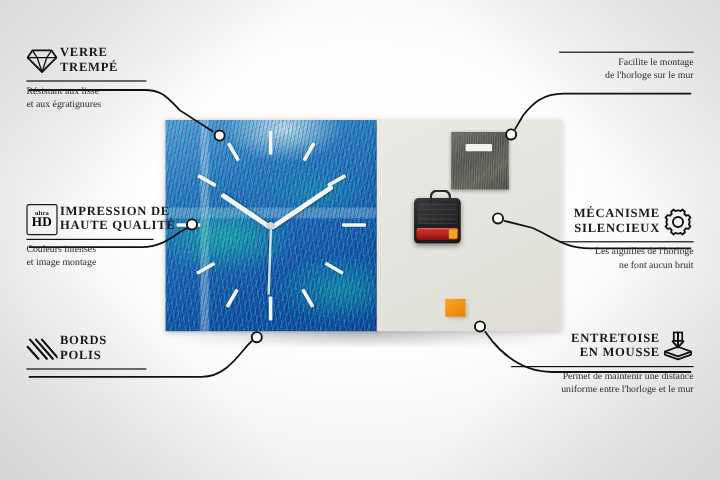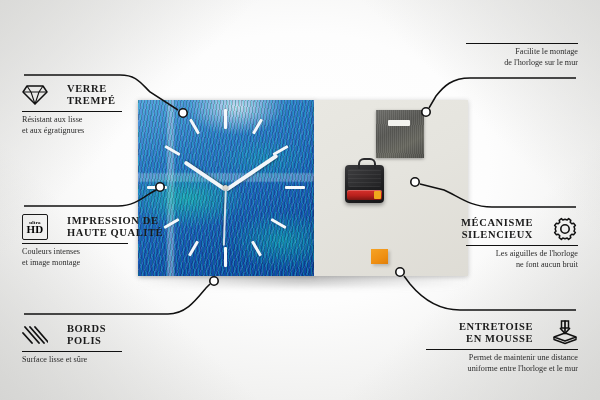--- a/index.html
+++ b/index.html
@@ -85,21 +85,21 @@
       box-shadow:inset 0 1px 0 rgba(255,255,255,.25);}
   .battery:after{content:"";position:absolute;right:1px;top:1px;width:7px;height:8px;background:#f0a81c;border-radius:1px;}
   .foam{
     position:absolute;left:57px;top:149px;width:17px;height:15px;
     background:linear-gradient(150deg,#f6a325 0%,#ef8f12 60%,#e07f08 100%);
     box-shadow:2px 2px 3px rgba(0,0,0,.18);
   }
 
   
   .callout{position:absolute;}
-  .co-head{display:flex;align-items:center;gap:19px;margin-top:44px;}
+  .co-head{display:flex;align-items:center;gap:2px;}
   .co-title{
     font-weight:bold;letter-spacing:.6px;font-size:10.5px;color:#1a1a1a;
     line-height:12.5px;text-transform:uppercase;white-space:nowrap;
   }
   .co-rule{height:1.4px;background:#111;margin-top:3px;}
   .co-sub{
     font-size:8.2px;line-height:10.2px;color:#2b2b2b;margin-top:3px;white-space:nowrap;
   }
   .left .co-head{justify-content:flex-start;}
   .left .co-title{text-align:left;}
@@ -216,21 +216,20 @@
   <div class="callout left" style="left:22px;top:278px;width:130px;">
     <div class="co-head">
       <span class="ico">
         <svg width="26" height="22" viewBox="0 0 26 22">
           <path d="M3 3 L17 19 M8 3 L22 19 M13 3 L26 18 M1 9 L10 19" fill="none" stroke="#111" stroke-width="1.8" stroke-linecap="round"></path>
         </svg>
       </span>
       <span class="co-title"><span>BORDS</span><br><span>POLIS</span></span>
     </div>
     <div class="co-rule" style="width:100px;"></div>
-    <div class="co-sub"><span>Surface lisse et sûre</span></div>
   </div>
 
   <div class="callout right" style="left:436px;top:40px;width:142px;">
     <div class="co-rule" style="width:112px;margin-left:auto;"></div>
     <div class="co-sub"><span>Facilite le montage</span><br><span>de l'horloge sur le mur</span></div>
   </div>
 
   <div class="callout right" style="left:434px;top:172px;width:144px;">
     <div class="co-head">
       <span class="co-title"><span>MÉCANISME</span><br><span>SILENCIEUX</span></span>

